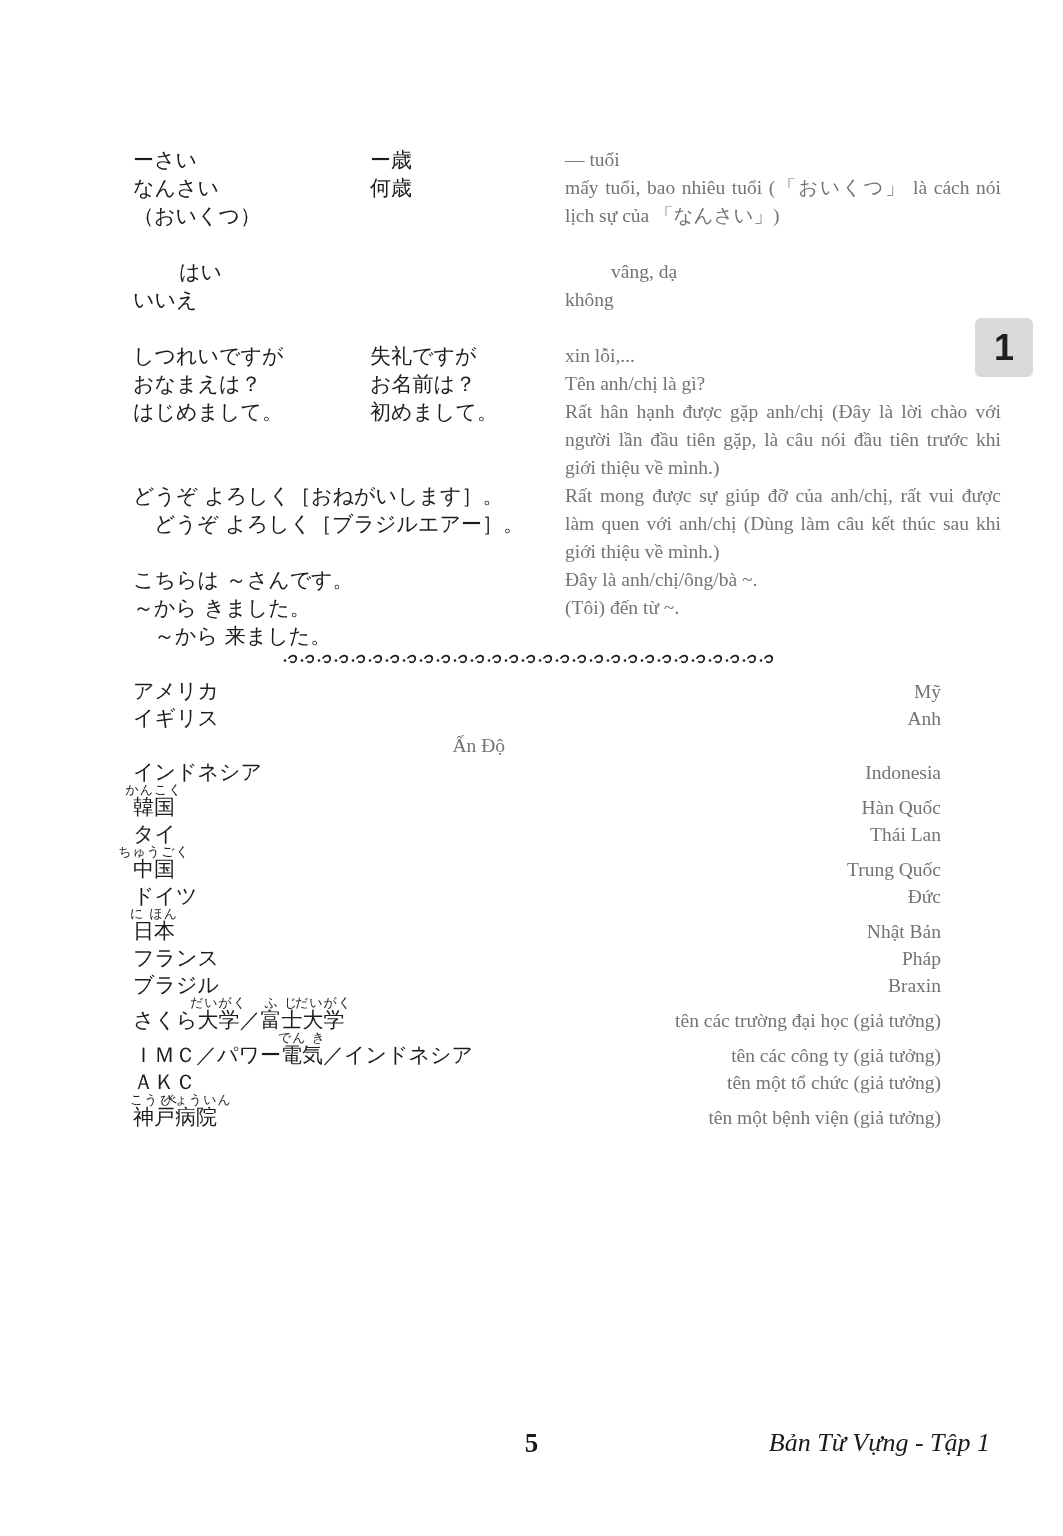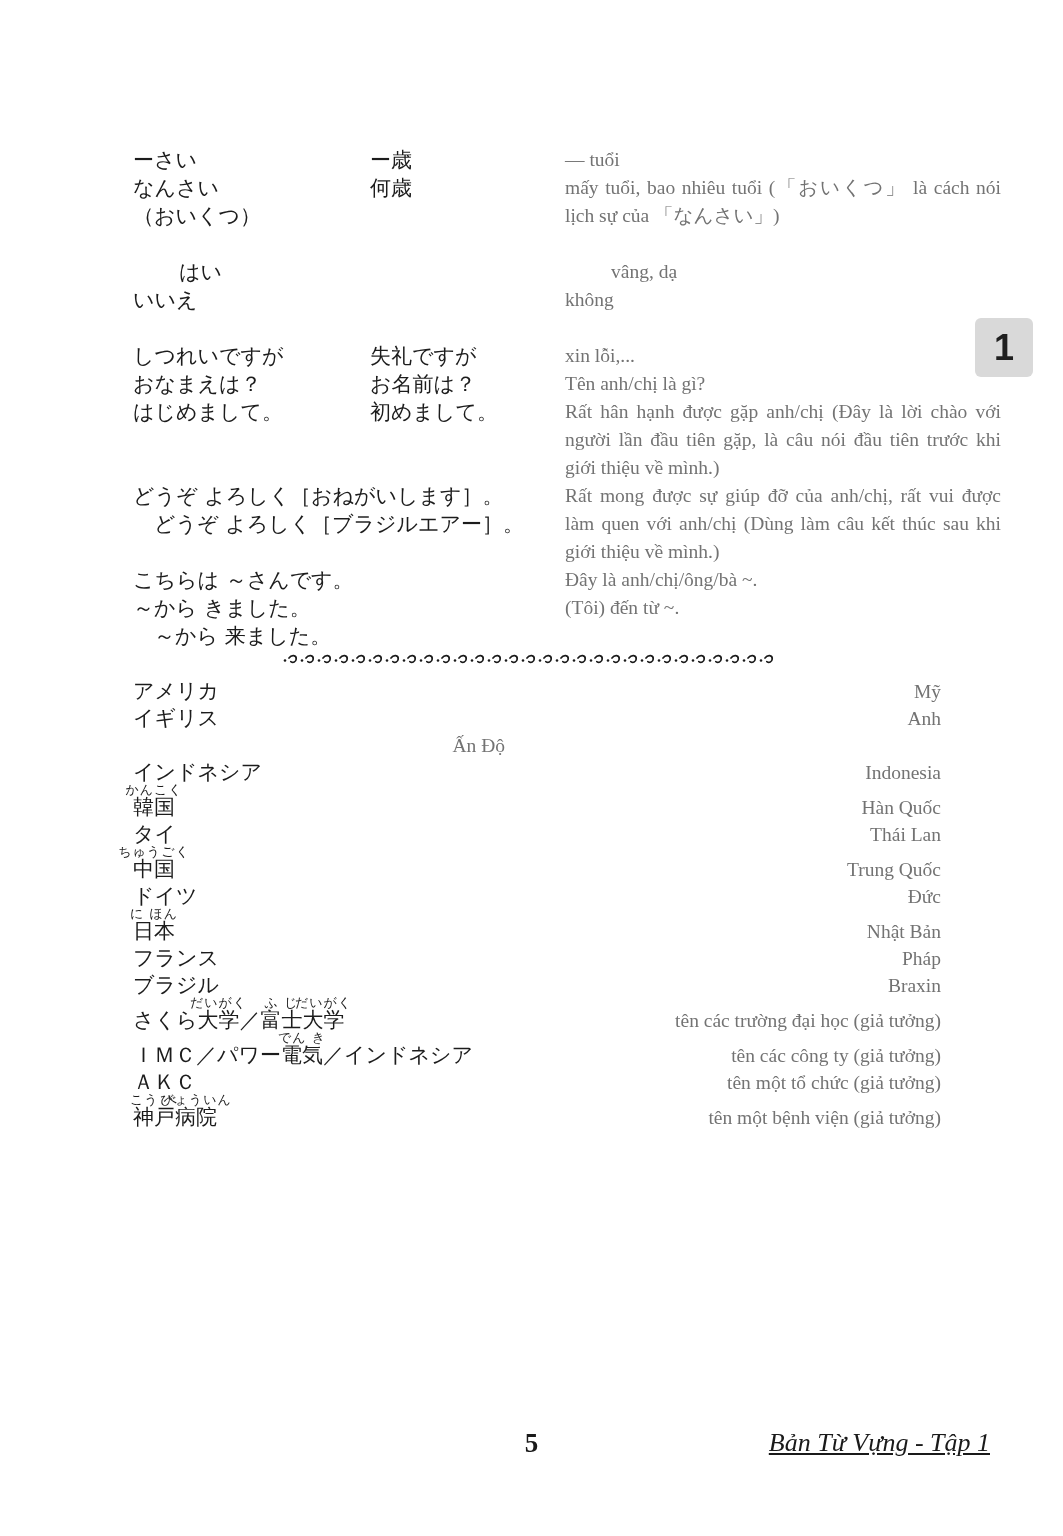--- a/index.html
+++ b/index.html
@@ -99,21 +99,20 @@
     color: #1a1a1a;
   }
   .footer-title {
     position: absolute;
     top: 1428px;
     right: 73px;
     font-family: "Liberation Serif", serif;
     font-style: italic;
     font-size: 26px;
     color: #1a1a1a;
-    text-decoration: underline;
   }
 </style>
 </head>
 <body>
 
 <div class="page" style="background: rgb(255, 255, 255); color: rgb(26, 26, 26);">
 
   <div class="chapter-tab" style="background: rgb(217, 217, 217);">
     <span>1</span>
   </div>

